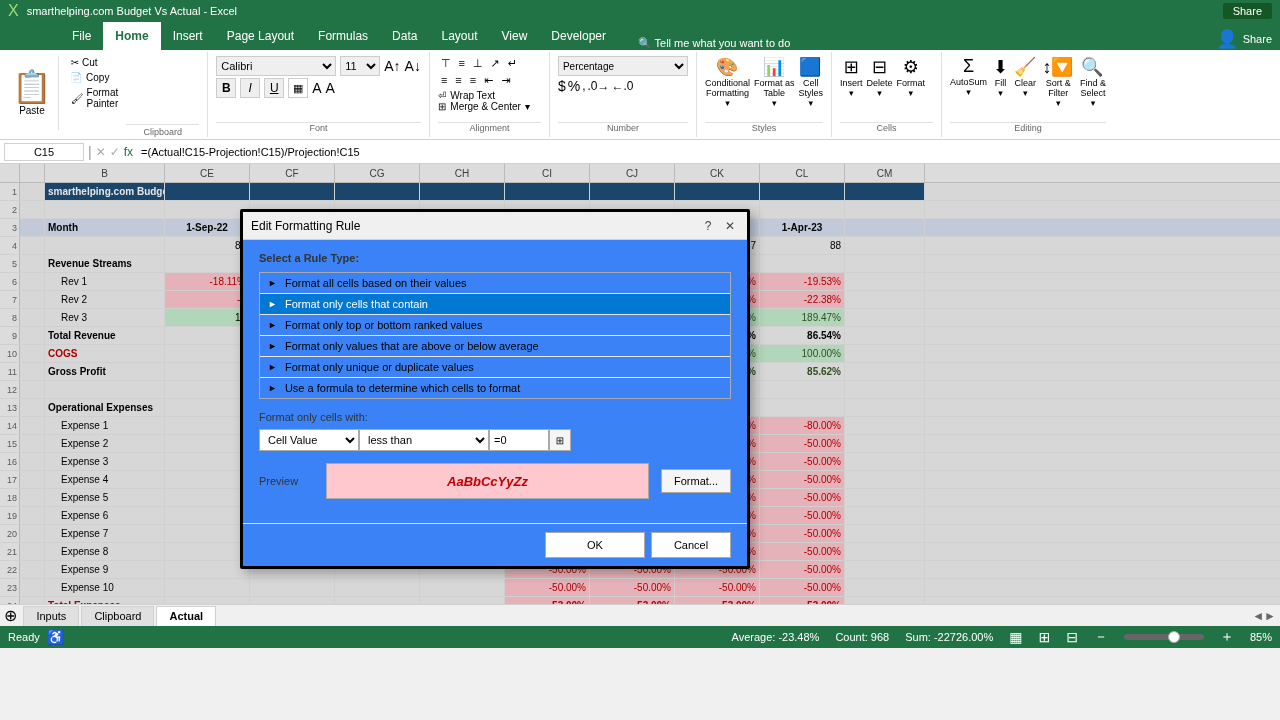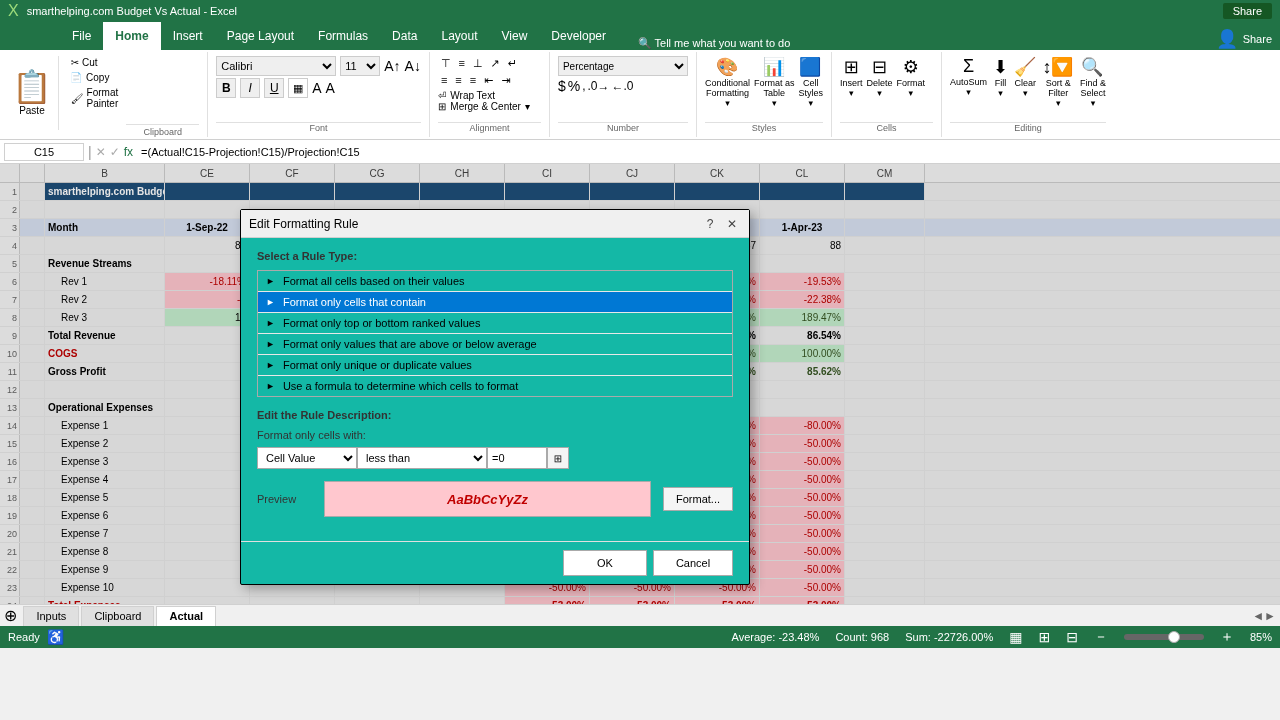--- a/index.html
+++ b/index.html
@@ -213,22 +213,22 @@
       background: rgba(0,0,0,0.1);
       z-index: 100;
     }
 
     
     .dialog {
       position: absolute;
       top: 45px;
       left: 240px;
       width: 510px;
-      background: #14b8a6;
-      border: 1px solid #000000;
+      background: #3b82f6;
+      border: 3px solid #000000;
       box-shadow: 4px 4px 12px rgba(0,0,0,0.3);
       z-index: 200;
       border-radius: 2px;
     }
     .dialog-title-bar {
       background: #f0f0f0;
       border-bottom: 1px solid #d0d0d0;
       height: 28px;
       display: flex;
       align-items: center;
@@ -363,21 +363,21 @@
     }
 
     .dialog-footer {
       display: flex;
       justify-content: flex-end;
       gap: 6px;
       padding: 8px 16px;
       border-top: 1px solid #e0e0e0;
     }
     .dialog-ok-btn {
-      width: 84px;
+      width: 100px;
       height: 26px;
       background: white;
       border: 1px solid #aaa;
       font-size: 11px;
       cursor: pointer;
     }
     .dialog-cancel-btn {
       width: 80px;
       height: 26px;
       background: white;
@@ -1018,21 +1018,20 @@
           <div class="rule-item">
             <span class="rule-arrow">►</span>
             <span>Format only unique or duplicate values</span>
           </div>
           <div class="rule-item">
             <span class="rule-arrow">►</span>
             <span>Use a formula to determine which cells to format</span>
           </div>
         </div>
 
-        <div class="edit-desc-label">Edit the Rule Description:</div>
         <div class="format-row-label">Format only cells with:</div>
 
         <div class="format-selects">
           <select class="format-select wide">
             <option>Cell Value</option>
           </select>
           <select class="format-select medium">
             <option>less than</option>
           </select>
           <input class="value-input" type="text" value="=0" style="">

